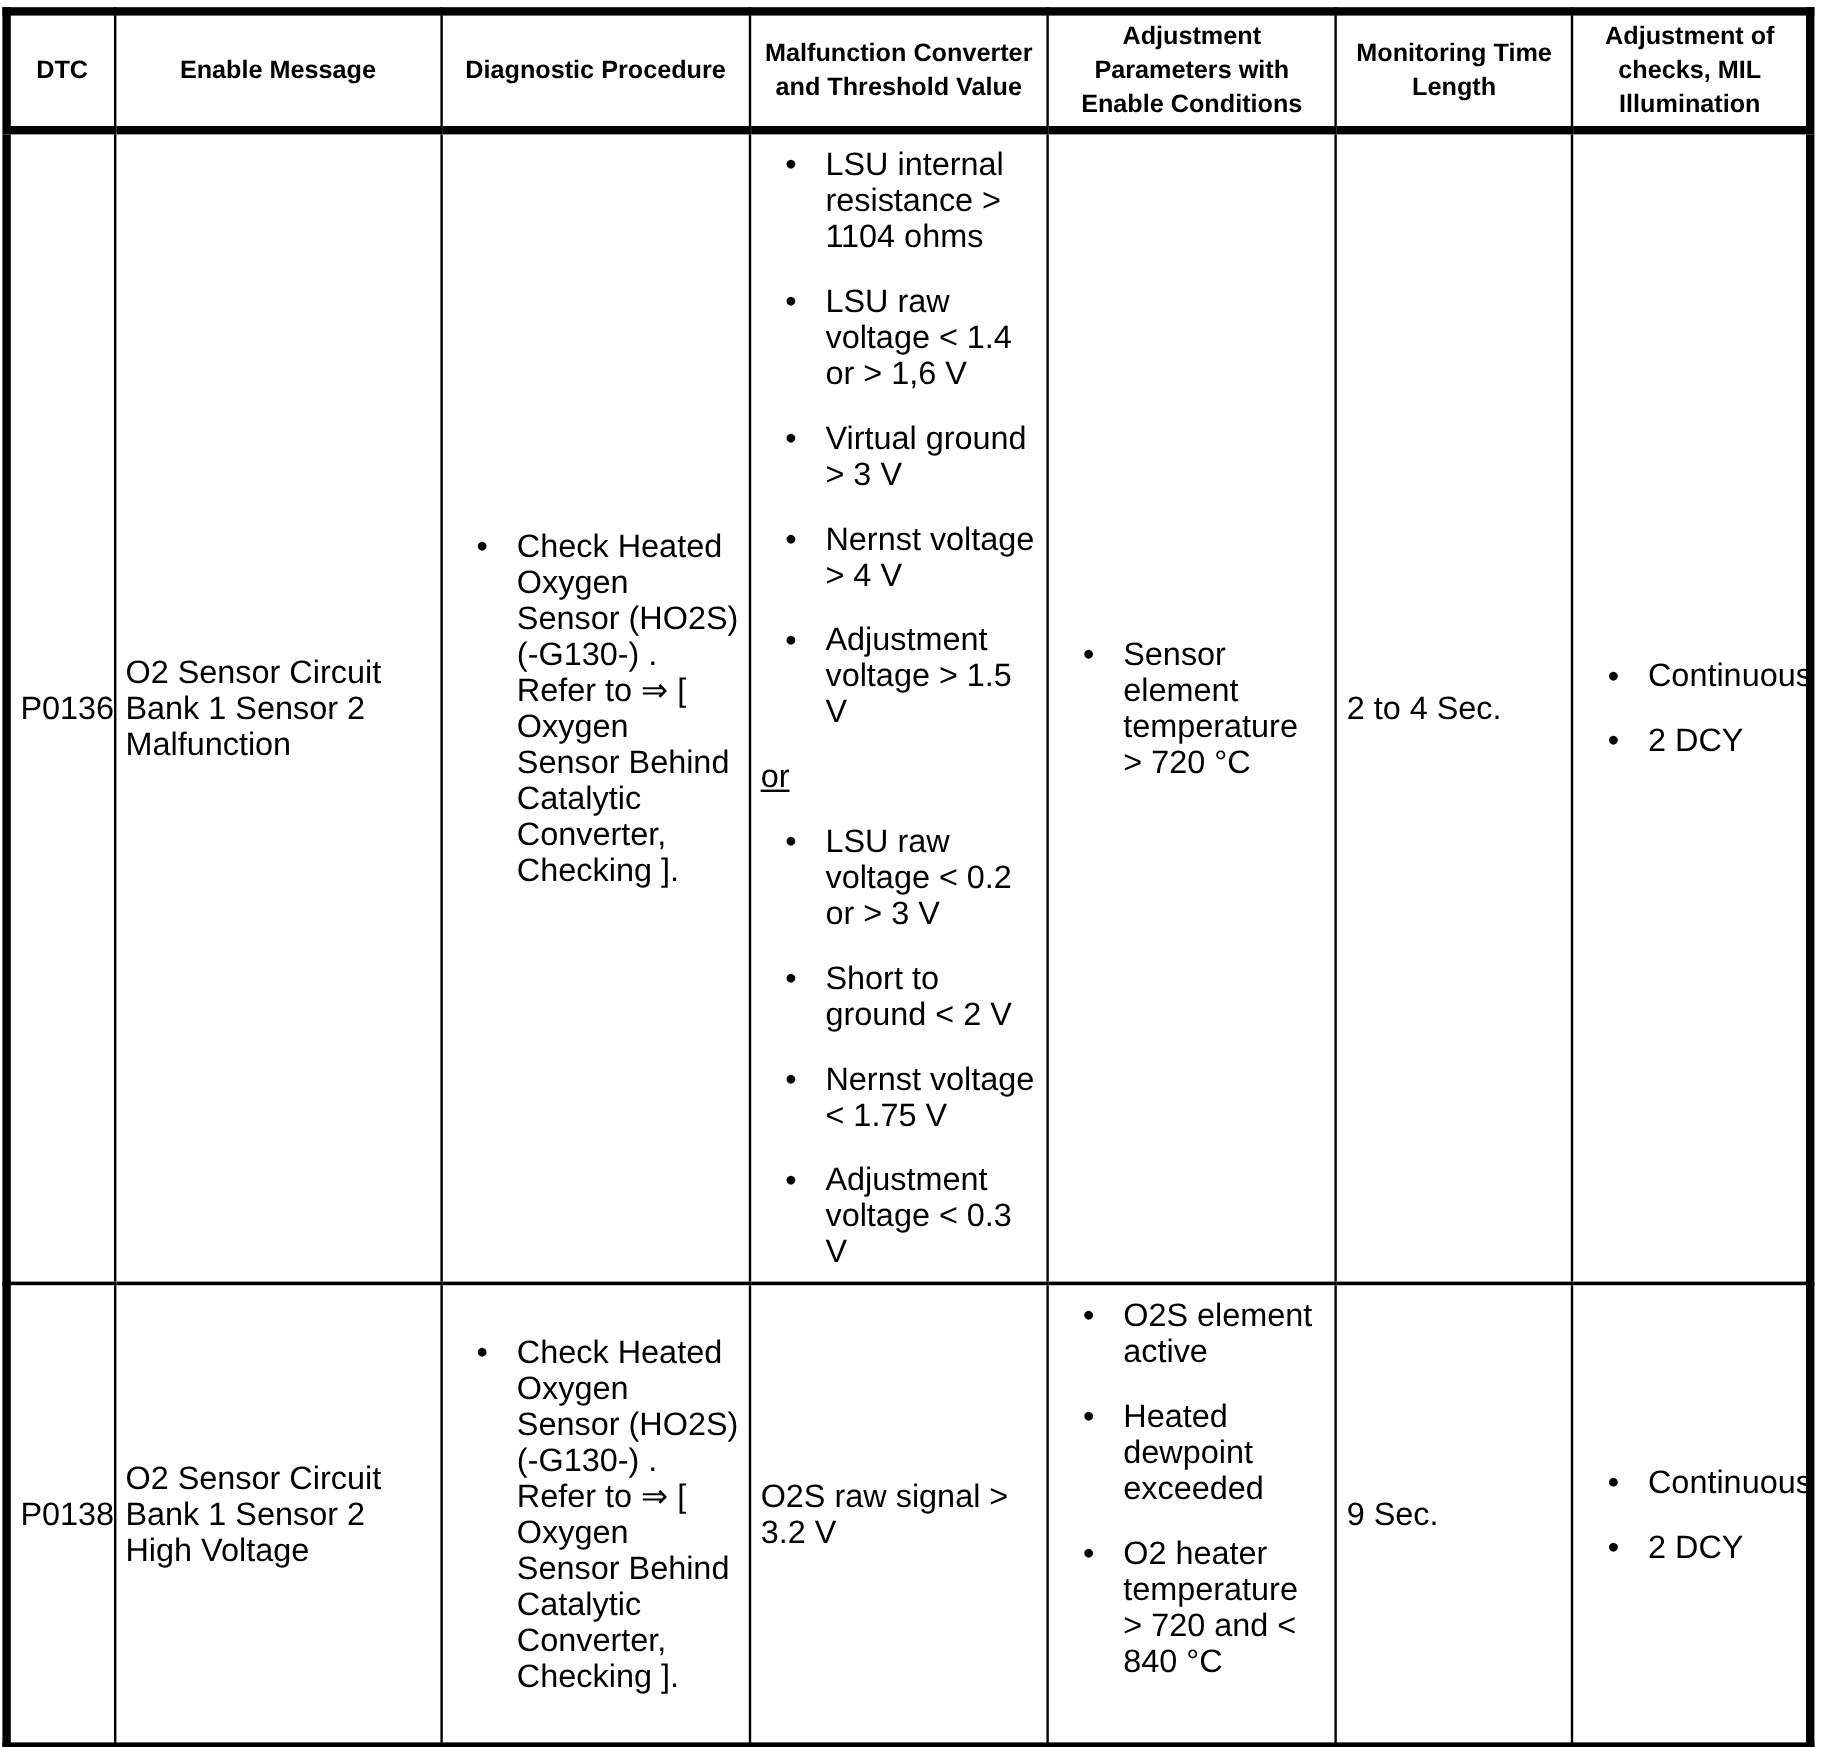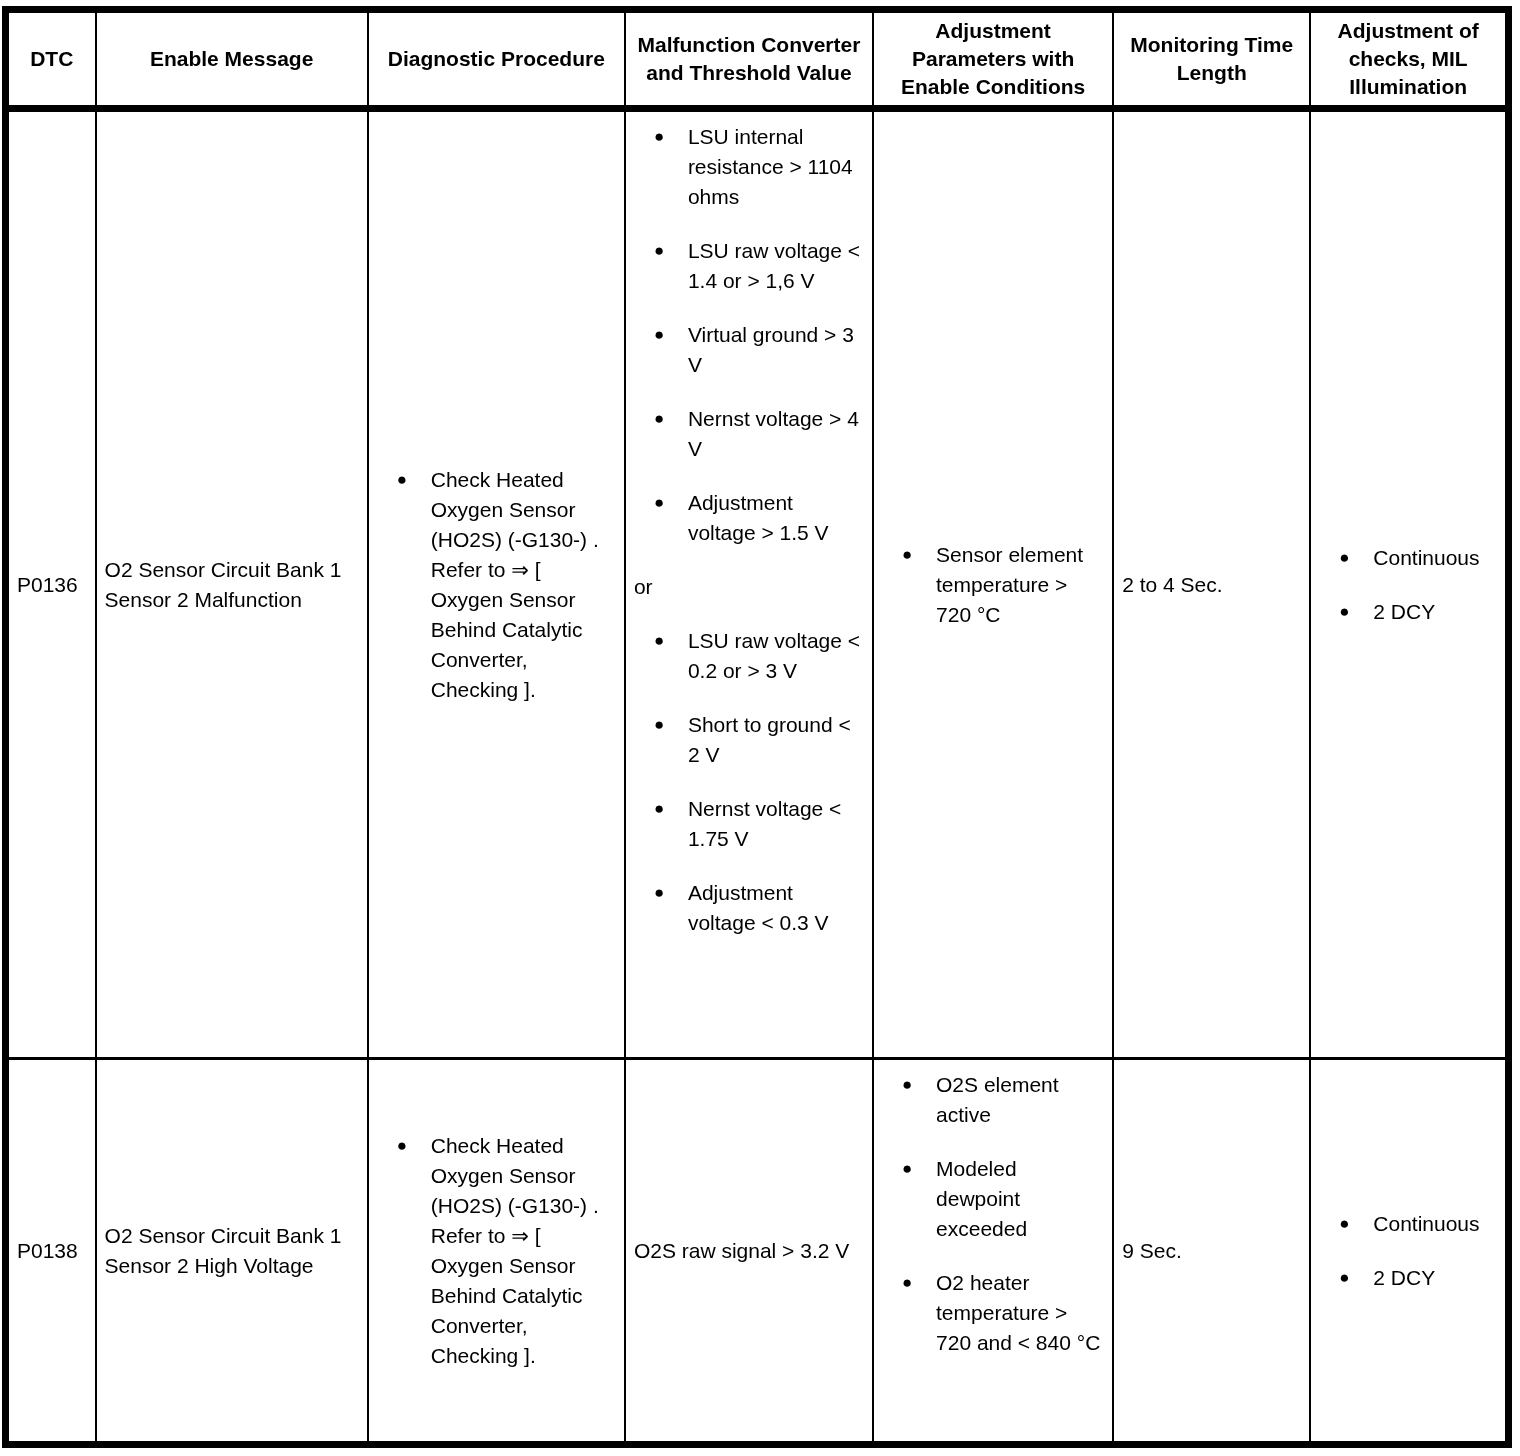--- a/index.html
+++ b/index.html
@@ -32,21 +32,21 @@
     border-bottom: 7px solid #000000;
     font-size: 21px;
     font-weight: bold;
     line-height: 28px;
     text-align: center;
     vertical-align: middle;
     padding: 4px 6px;
     height: 96px;
   }
   td {
-    font-size: 21px;
+    font-size: 27px;
     line-height: 30px;
     vertical-align: middle;
     text-align: left;
     padding: 10px 8px;
   }
   tr.data-row-1 td { border-bottom: 3px solid #000000; }
   td.v-top { vertical-align: top; }
   td.error-cell { padding-right: 18px; }
   ul.bullet-list {
     list-style: none;
@@ -60,21 +60,21 @@
   }
   ul.bullet-list li:last-child { margin-bottom: 0; }
   ul.bullet-list li::before {
     content: "\25CF";
     position: absolute;
     left: 0;
     top: 0;
     font-size: 17px;
     line-height: 30px;
   }
-  .or-connector { margin: 24px 0; }
+  .or-connector { margin: 24px 0; text-decoration: underline; }
 </style>
 </head>
 <body>
 
 <div class="page">
   <table class="dtc-table">
     <colgroup>
       <col style="width:90px">
       <col style="width:272px">
       <col style="width:257px">
@@ -137,21 +137,21 @@
         <td class="error-cell">O2 Sensor Circuit Bank 1 Sensor 2 High Voltage</td>
         <td>
           <ul class="bullet-list">
             <li>Check Heated Oxygen Sensor (HO2S) (-G130-) . Refer to ⇒ [ Oxygen Sensor Behind Catalytic Converter, Checking ].</li>
           </ul>
         </td>
         <td>O2S raw signal &gt; 3.2 V</td>
         <td class="v-top">
           <ul class="bullet-list">
             <li>O2S element active</li>
-            <li>Modeled dewpoint exceeded</li>
+            <li>Heated dewpoint exceeded</li>
             <li>O2 heater temperature &gt; 720 and &lt; 840 °C</li>
           </ul>
         </td>
         <td>9 Sec.</td>
         <td>
           <ul class="bullet-list">
             <li>Continuous</li>
             <li>2 DCY</li>
           </ul>
         </td>

